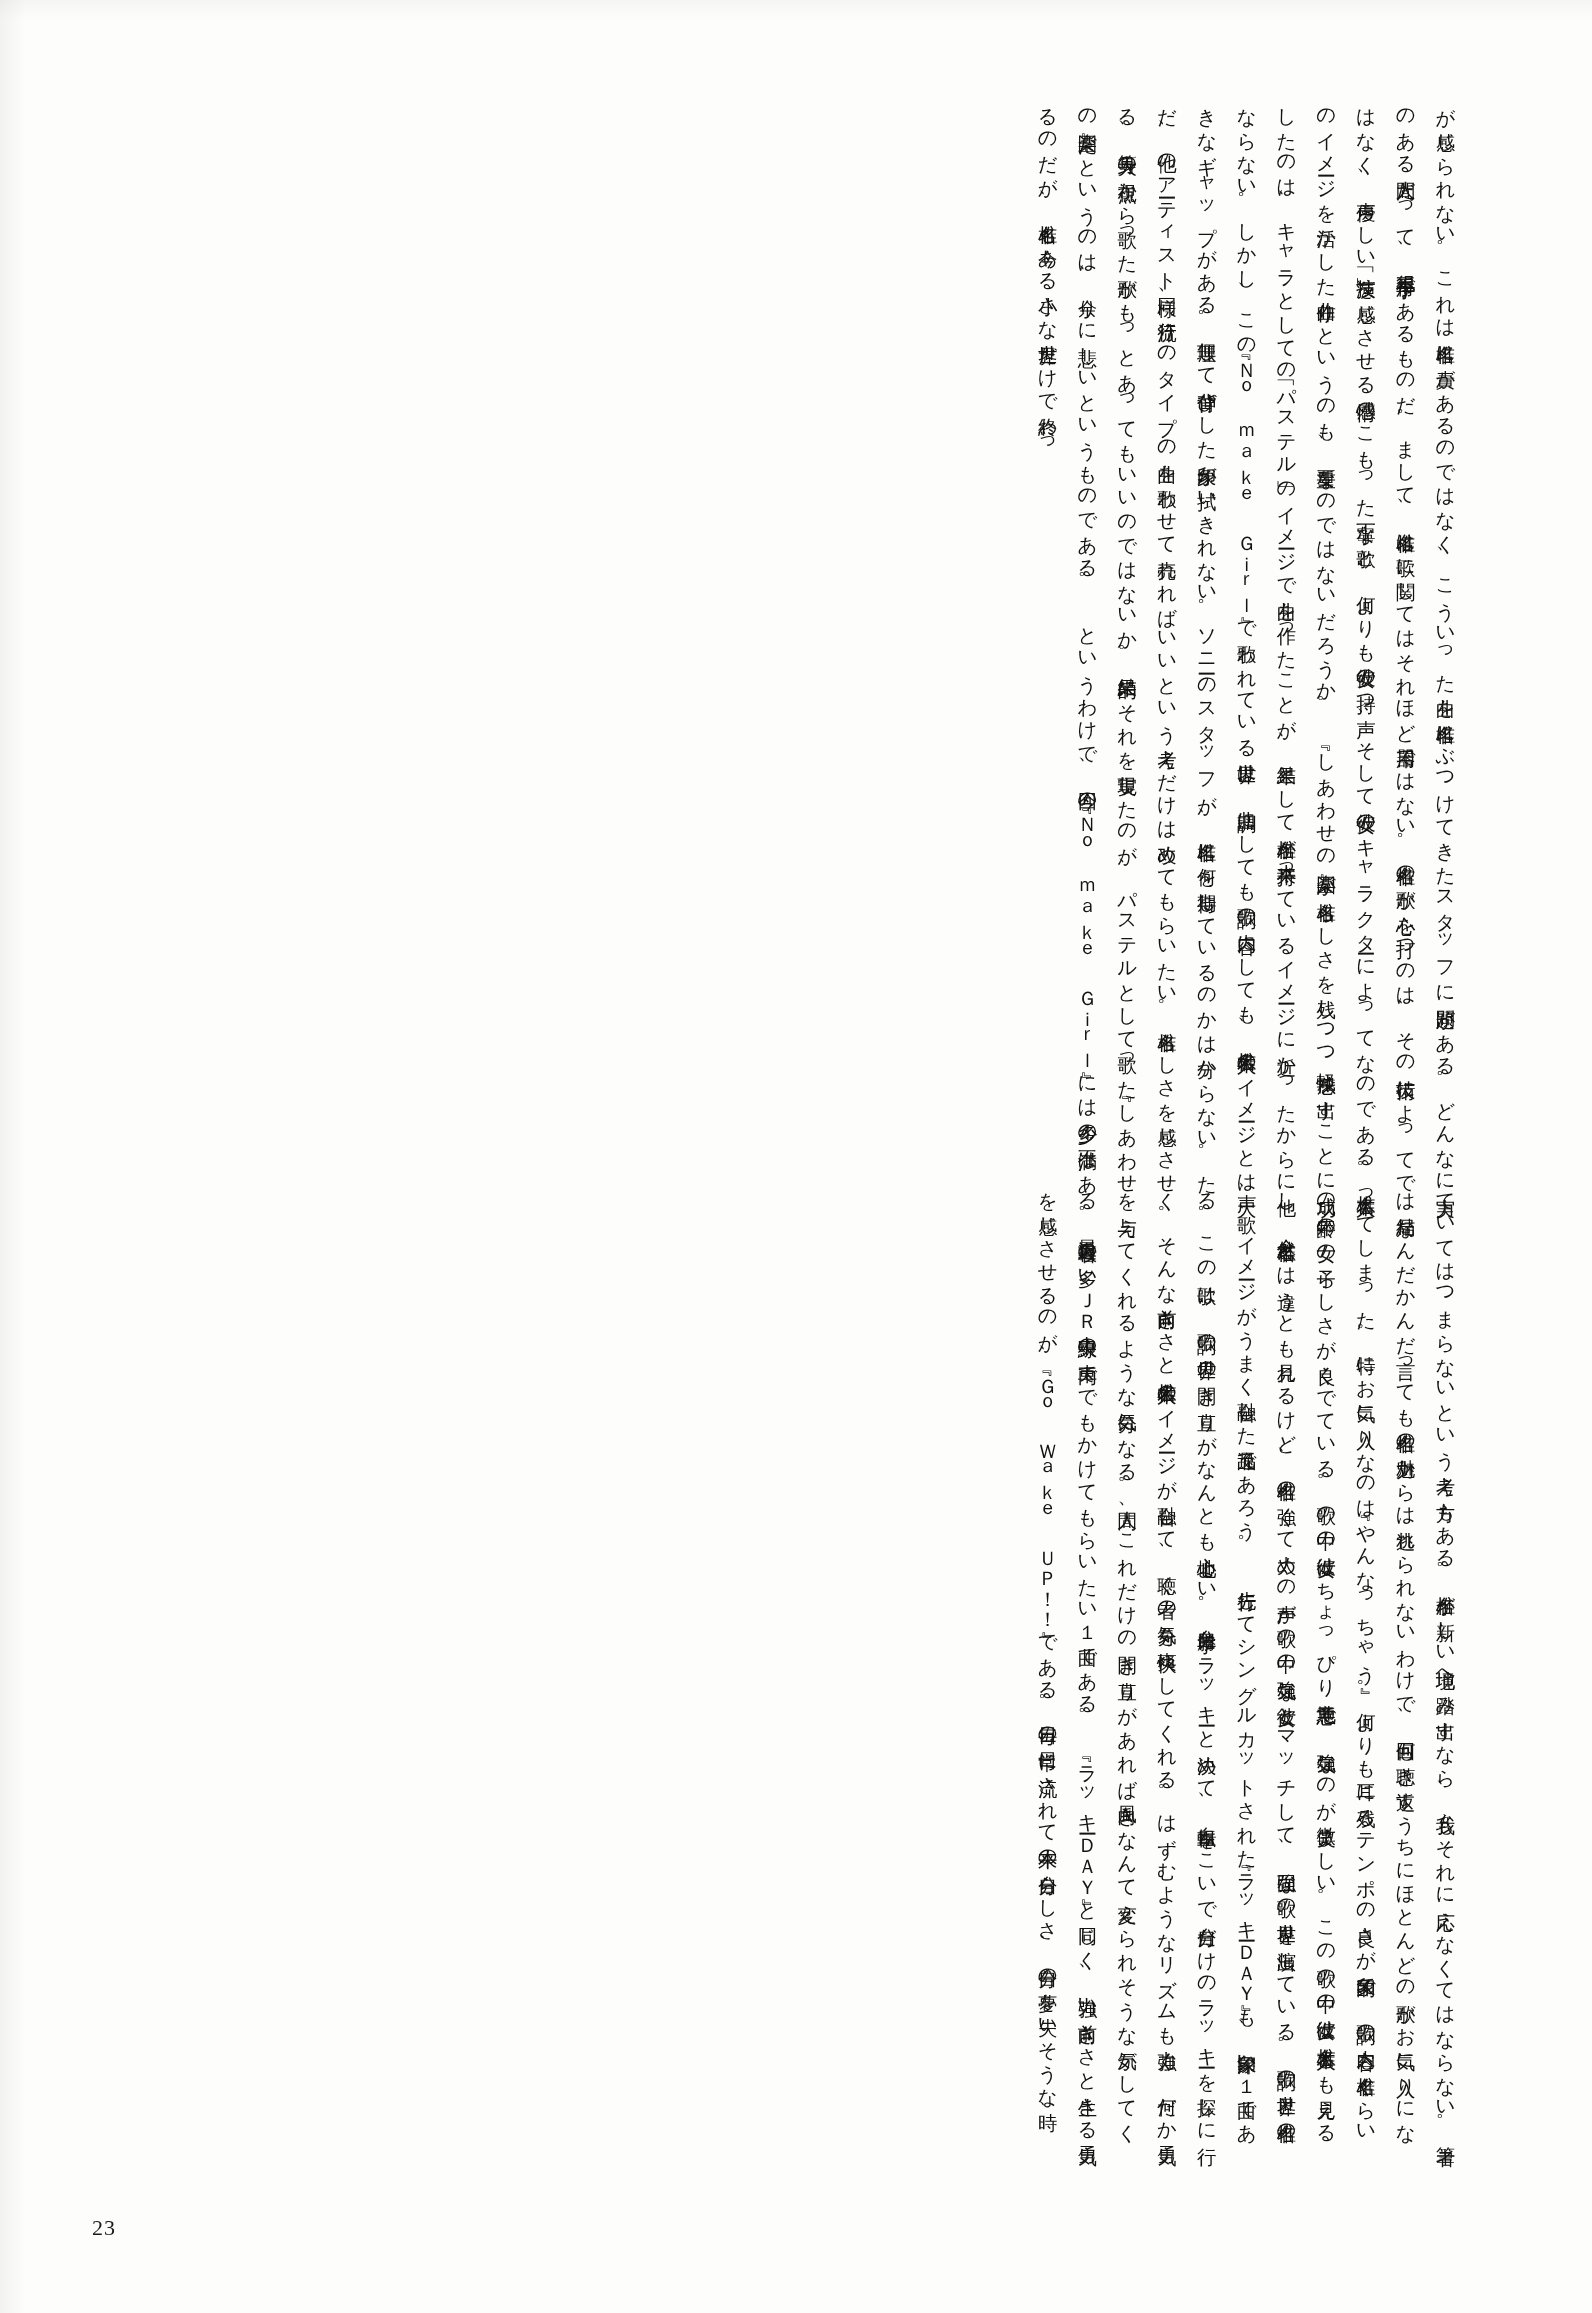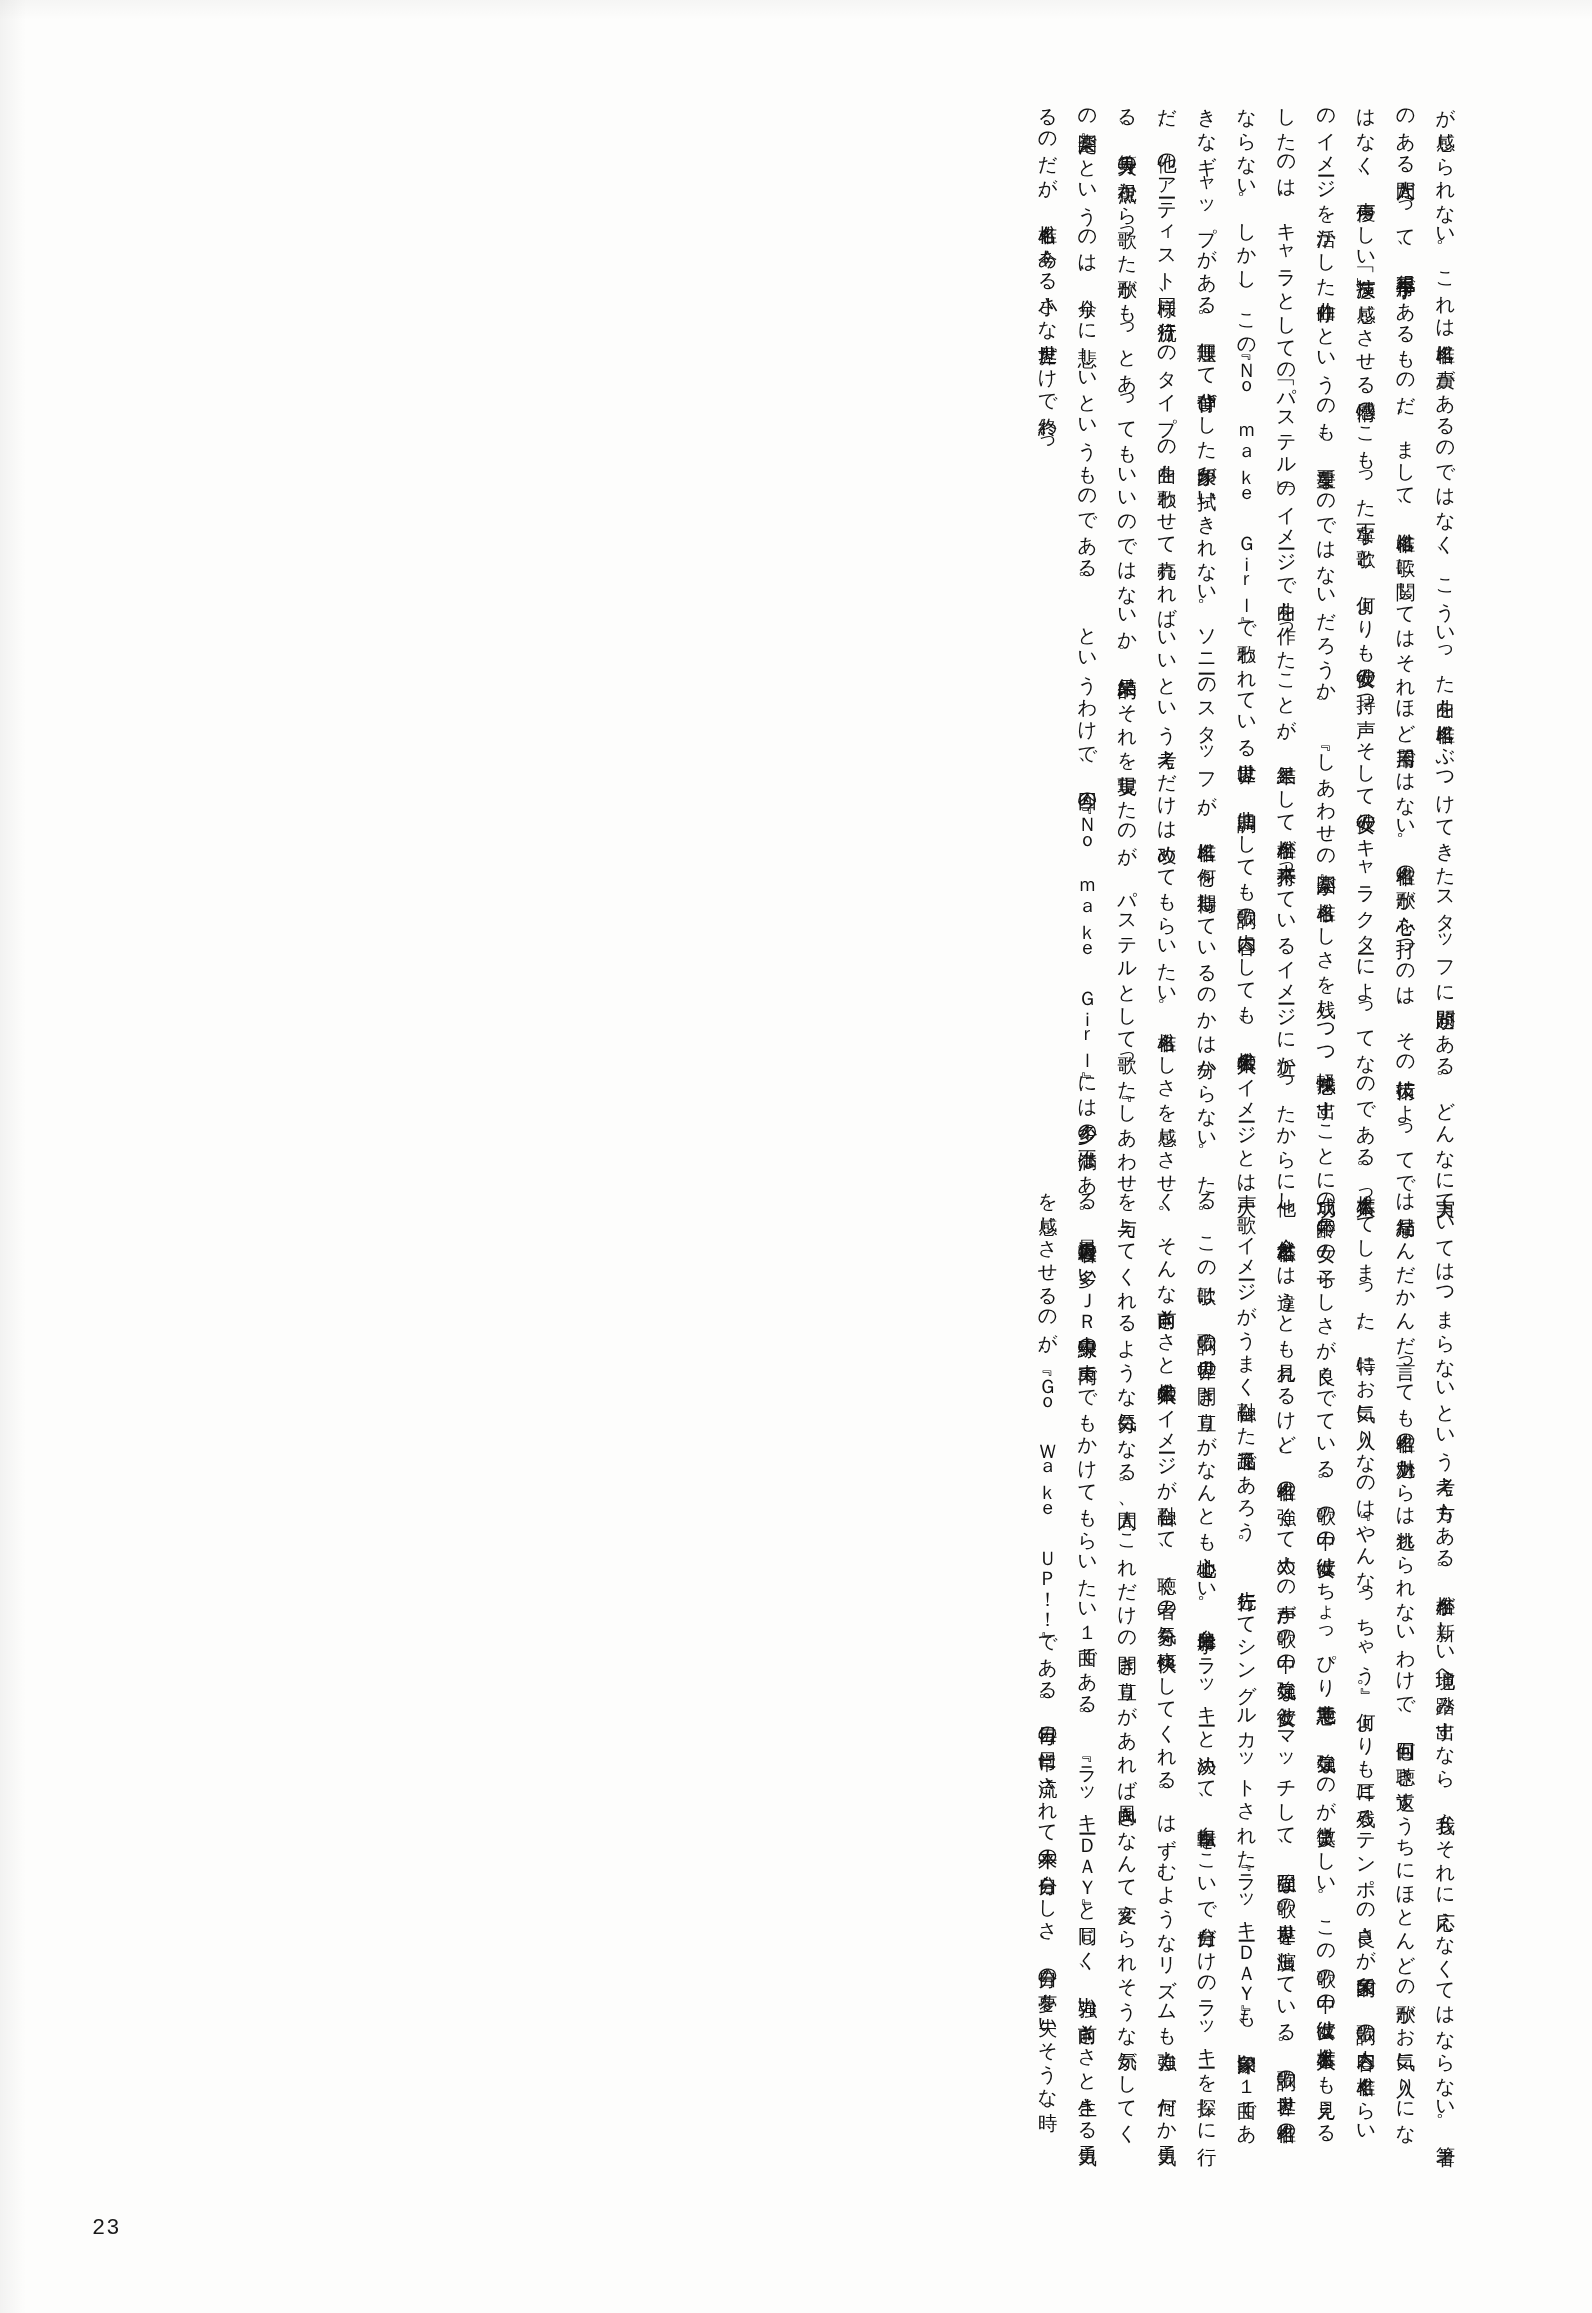--- a/index.html
+++ b/index.html
@@ -53,21 +53,21 @@
     right: 127px;
     height: 955px;
     width: 746px;
   }
 
   .page-number {
     position: absolute;
     left: 92px;
     bottom: 72px;
     font-size: 22px;
-    font-family: Liberation Mono, monospace;
+    font-family: Liberation Serif, serif;
     color: #1a1a1a;
     letter-spacing: 1px;
   }
 
   
   .edge-shade-left {
     position: absolute;
     top: 0; left: 0;
     width: 26px; height: 2313px;
     background: linear-gradient(to right, rgba(0,0,0,0.045), rgba(0,0,0,0));

